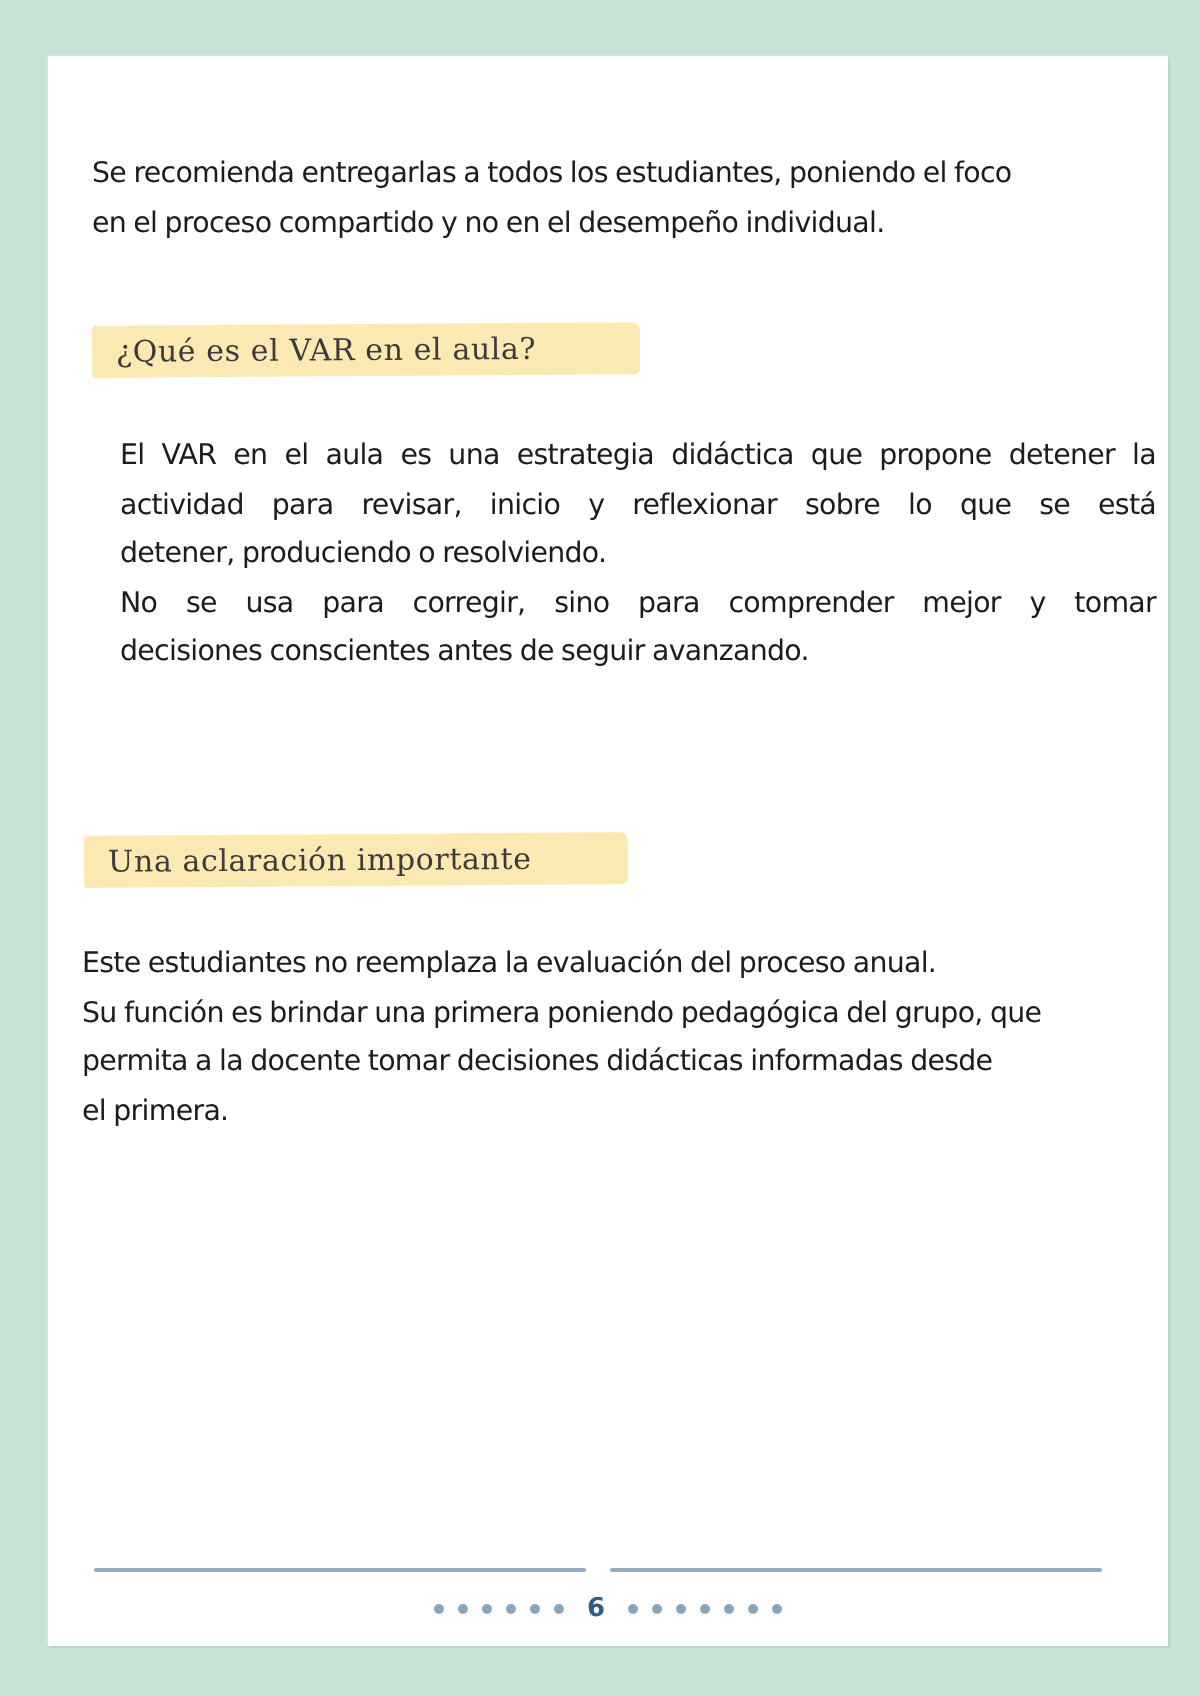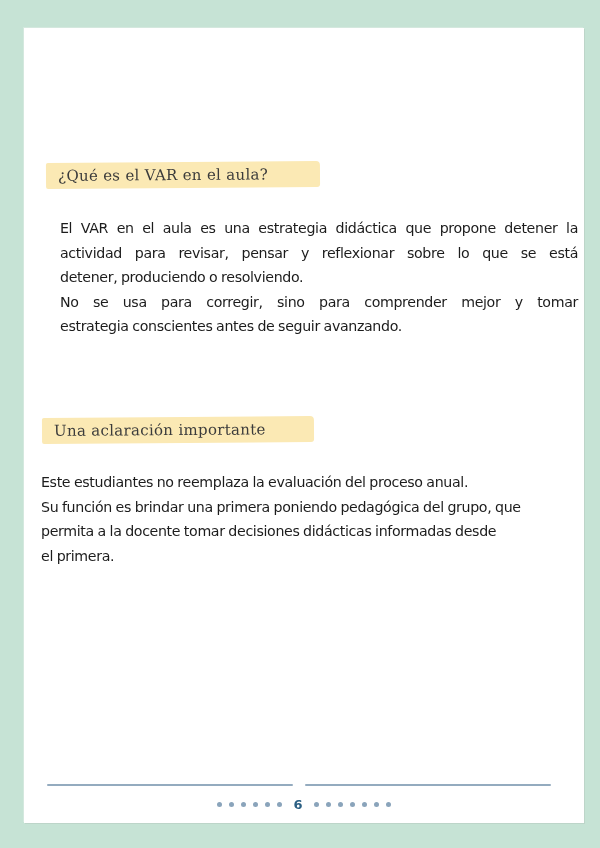--- a/index.html
+++ b/index.html
@@ -88,31 +88,35 @@
       font-size: 13px;
       color: #2b5f83;
       margin: 0 8px;
     }
   </style>
 </head>
 <body>
 
 <div class="page">
 
+  <div class="para" style="left:22px; top:47px; width:520px;">
+    <span class="line">Se recomienda entregarlas a todos los estudiantes, poniendo el foco</span>
+    <span class="line">en el proceso compartido y no en el desempeño individual.</span>
+  </div>
 
   <div class="heading" style="left:22px; top:134px; width:274px;">
     <span>¿Qué es el VAR en el aula?</span>
   </div>
 
   <div class="para" style="left:36px; top:188px; width:518px;">
     <span class="just">El VAR en el aula es una estrategia didáctica que propone detener la</span>
-    <span class="just">actividad para revisar, pensar y reflexionar sobre lo que se está</span>
+    <span class="just">actividad para revisar, inicio y reflexionar sobre lo que se está</span>
     <span class="line">detener, produciendo o resolviendo.</span>
     <span class="just">No se usa para corregir, sino para comprender mejor y tomar</span>
-    <span class="line">estrategia conscientes antes de seguir avanzando.</span>
+    <span class="line">decisiones conscientes antes de seguir avanzando.</span>
   </div>
 
   <div class="heading" style="left:18px; top:389px; width:272px;">
     <span>Una aclaración importante</span>
   </div>
 
   <div class="para" style="left:17px; top:442px; width:520px;">
     <span class="line">Este estudiantes no reemplaza la evaluación del proceso anual.</span>
     <span class="line">Su función es brindar una primera poniendo pedagógica del grupo, que</span>
     <span class="line">permita a la docente tomar decisiones didácticas informadas desde</span>

